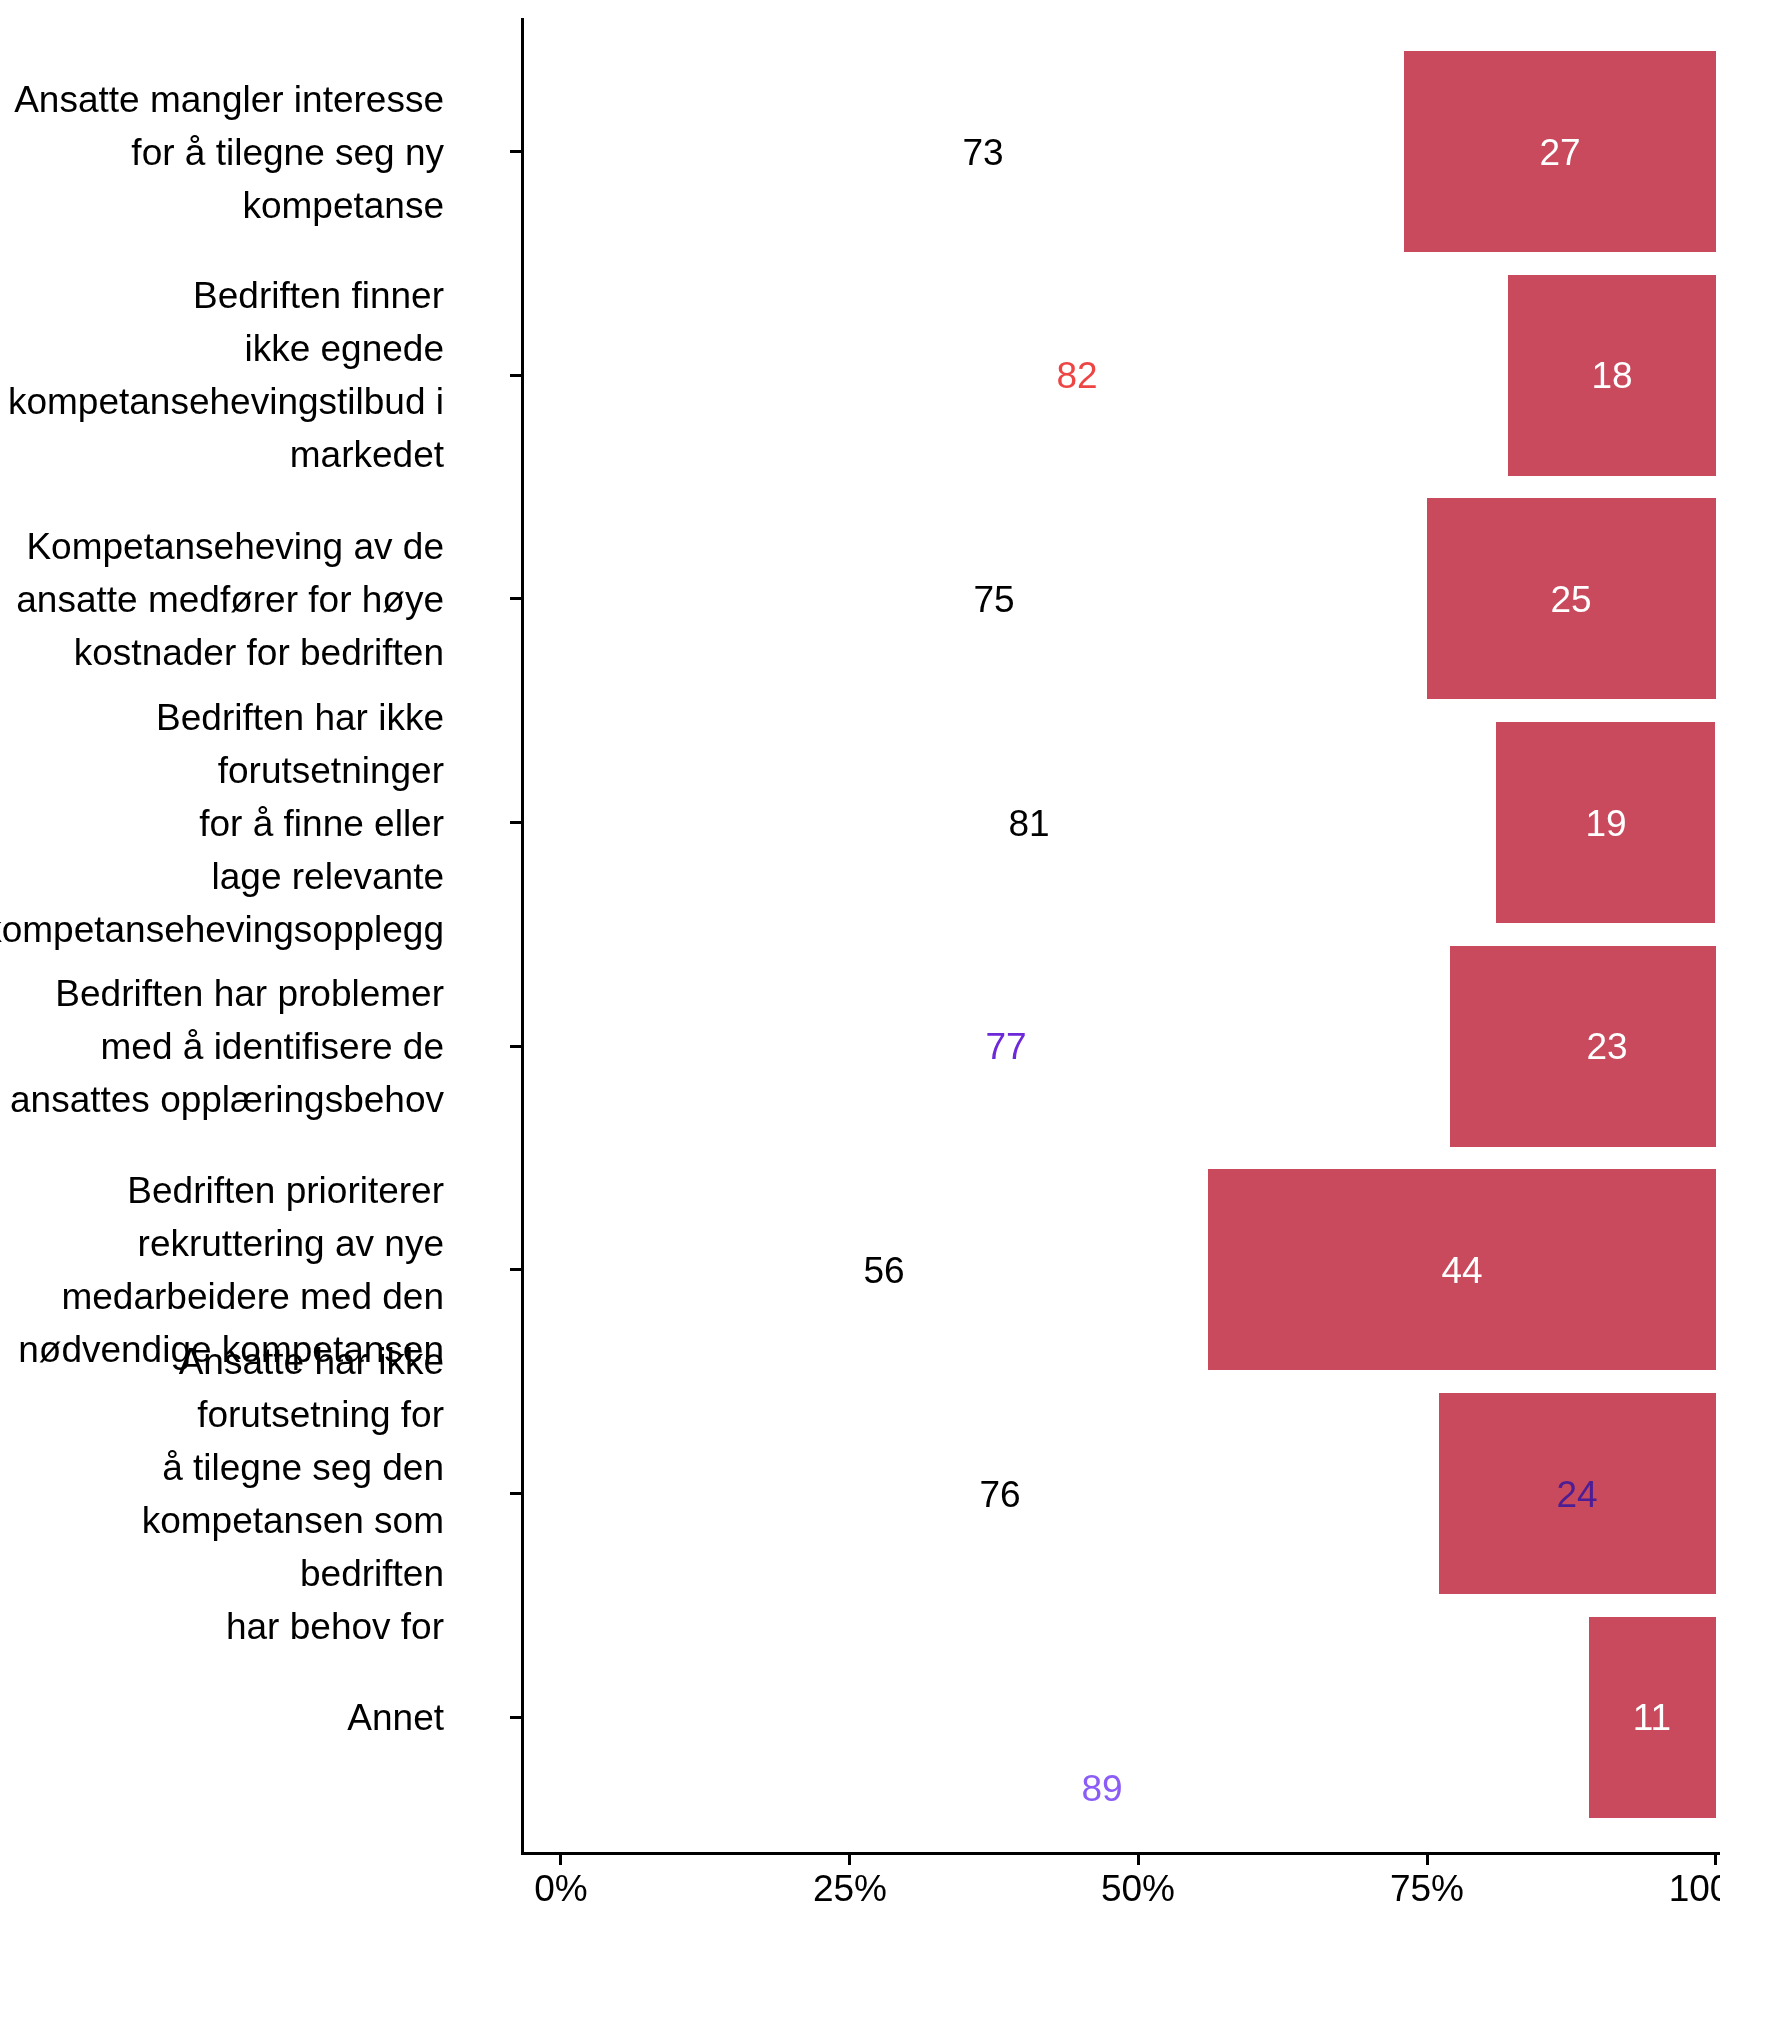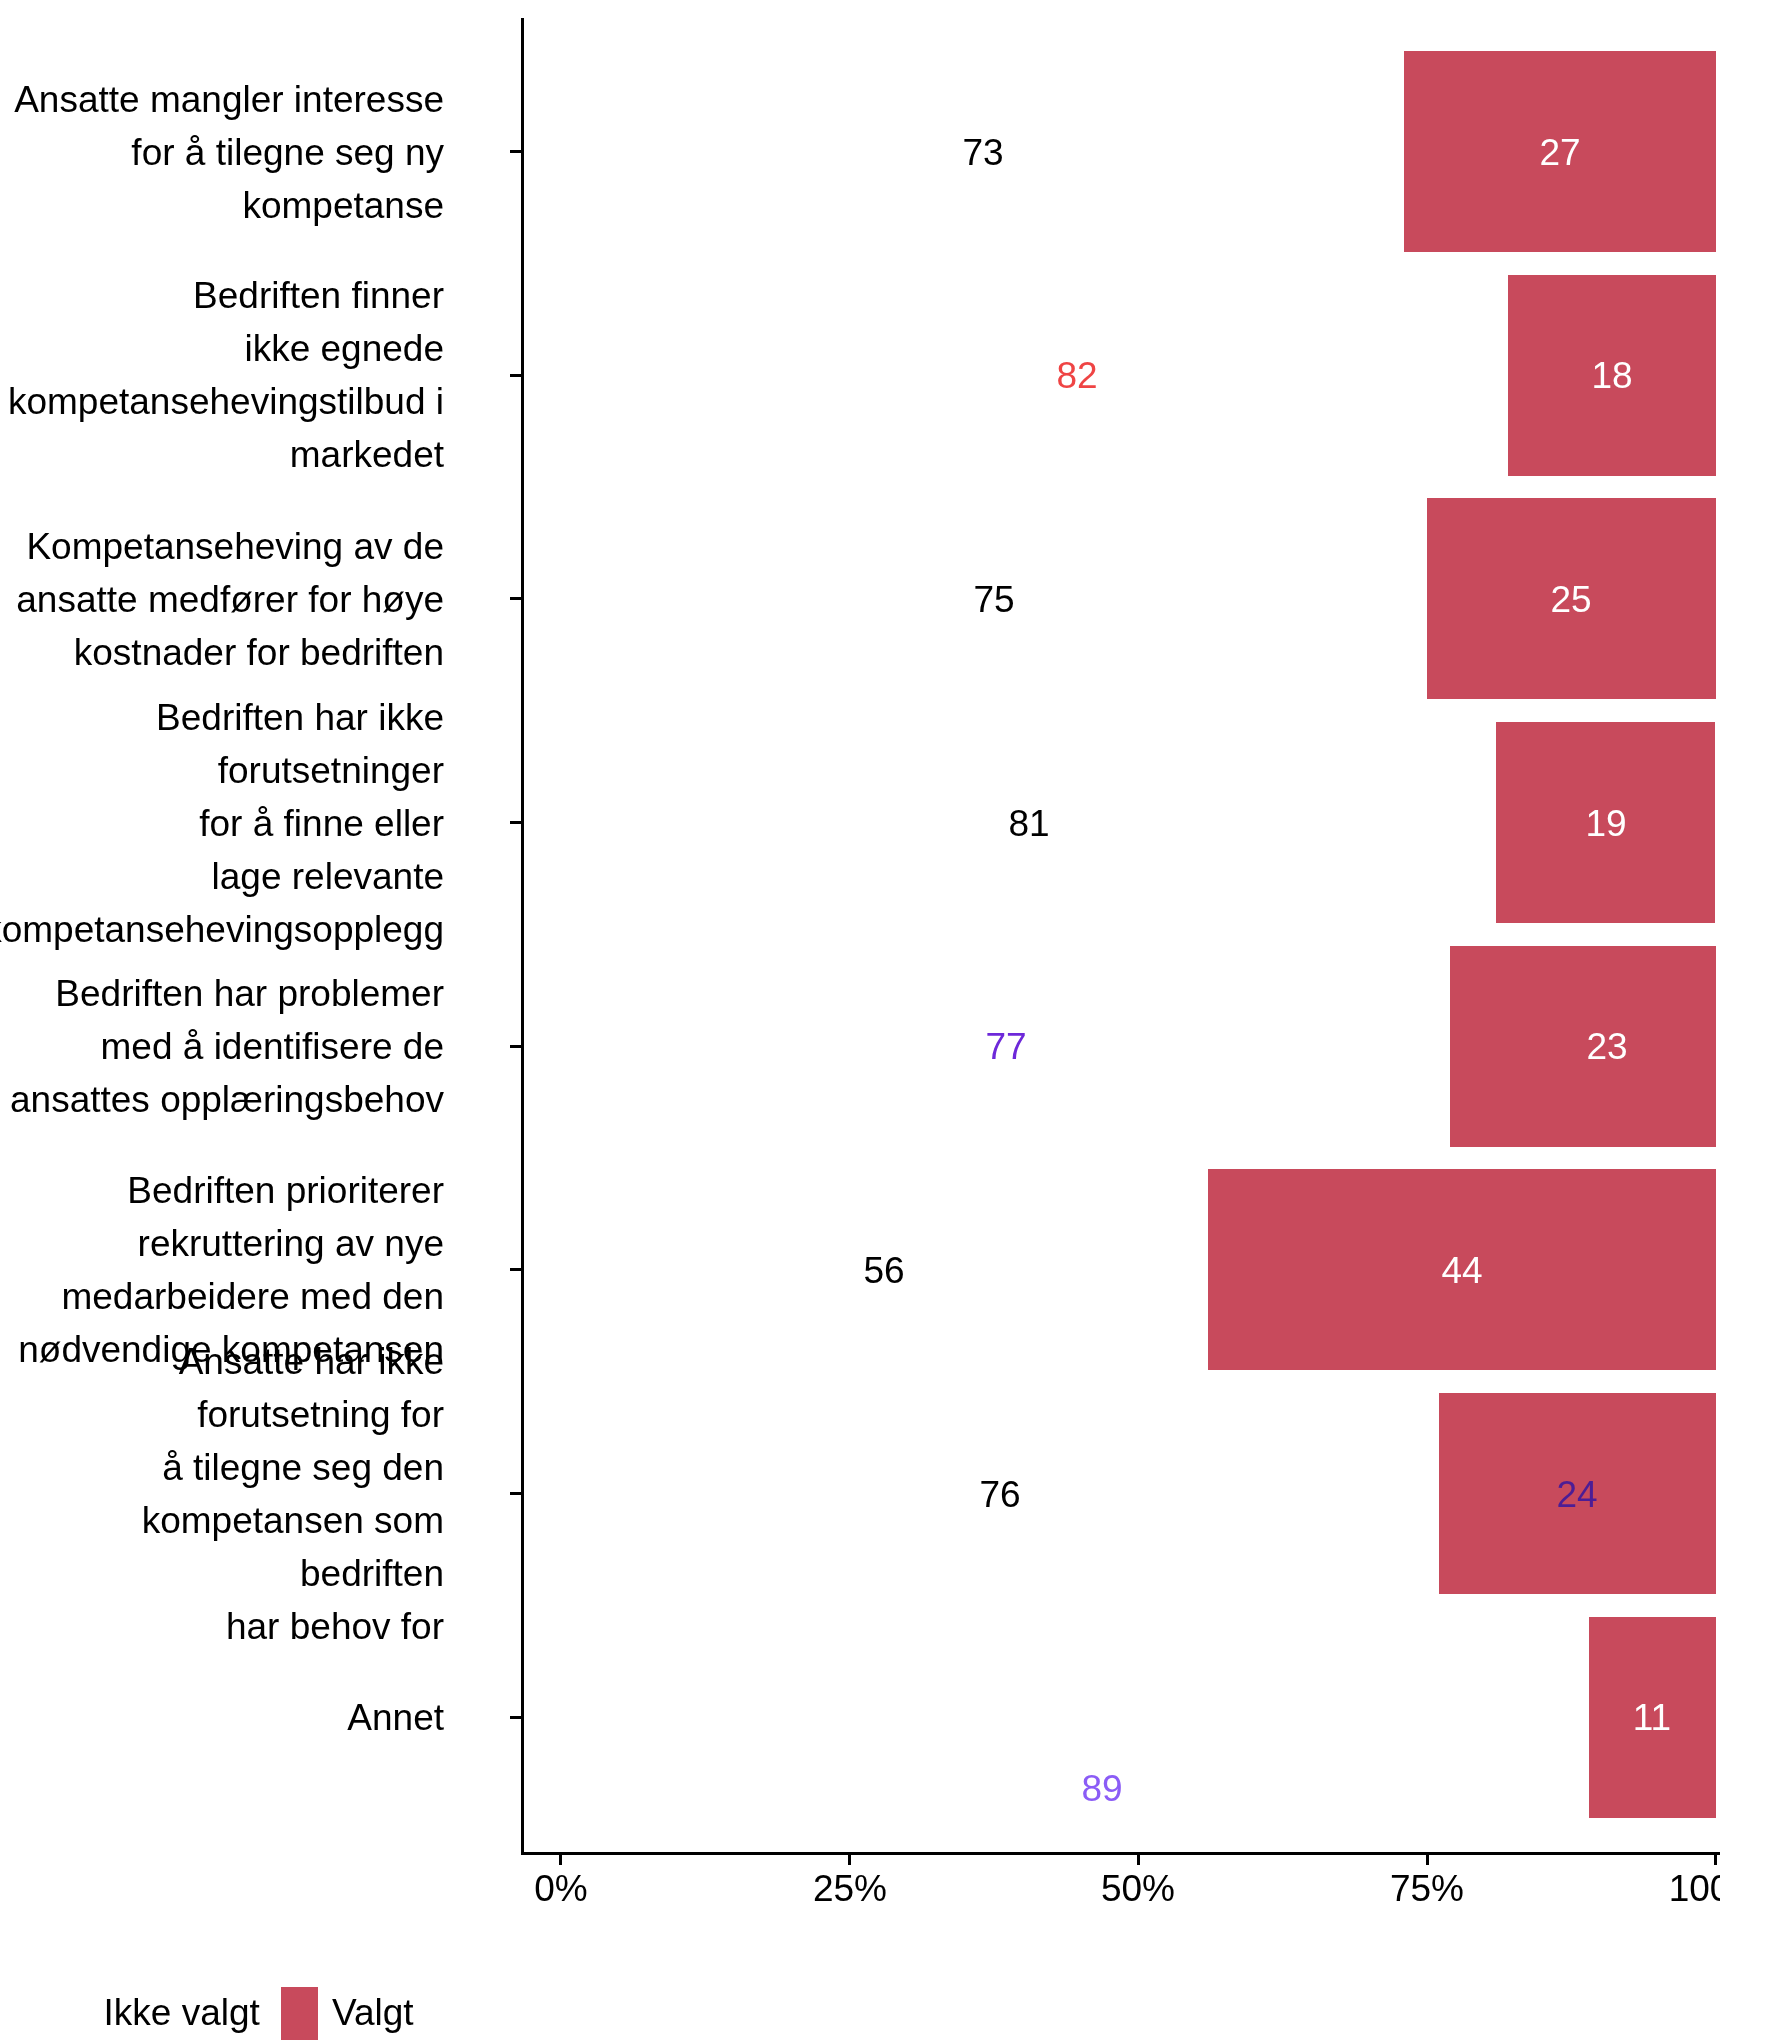--- a/index.html
+++ b/index.html
@@ -156,20 +156,14 @@
       <div class="xtick-label" style="left: 561px;">0%</div>
       <div class="xtick" style="left: 848px; top: 1852px;"></div>
       <div class="xtick-label" style="left: 850px;">25%</div>
       <div class="xtick" style="left: 1137px; top: 1852px;"></div>
       <div class="xtick-label" style="left: 1138px;">50%</div>
       <div class="xtick" style="left: 1426px; top: 1852px;"></div>
       <div class="xtick-label" style="left: 1427px;">75%</div>
       <div class="xtick" style="left: 1714px; top: 1852px;"></div>
       <div class="xtick-label" style="left: 1716px;">100%</div>
     </div>
-  <div class="legend">
-    <span class="key" id="legend-key-0" style="background: rgb(255, 255, 255);"></span>
-    <span class="lab">Ikke valgt</span>
-    <span class="key item-gap" id="legend-key-1" style="background: rgb(200, 74, 92);"></span>
-    <span class="lab">Valgt</span>
-  </div>
 </div>
 
 
 </body></html>

